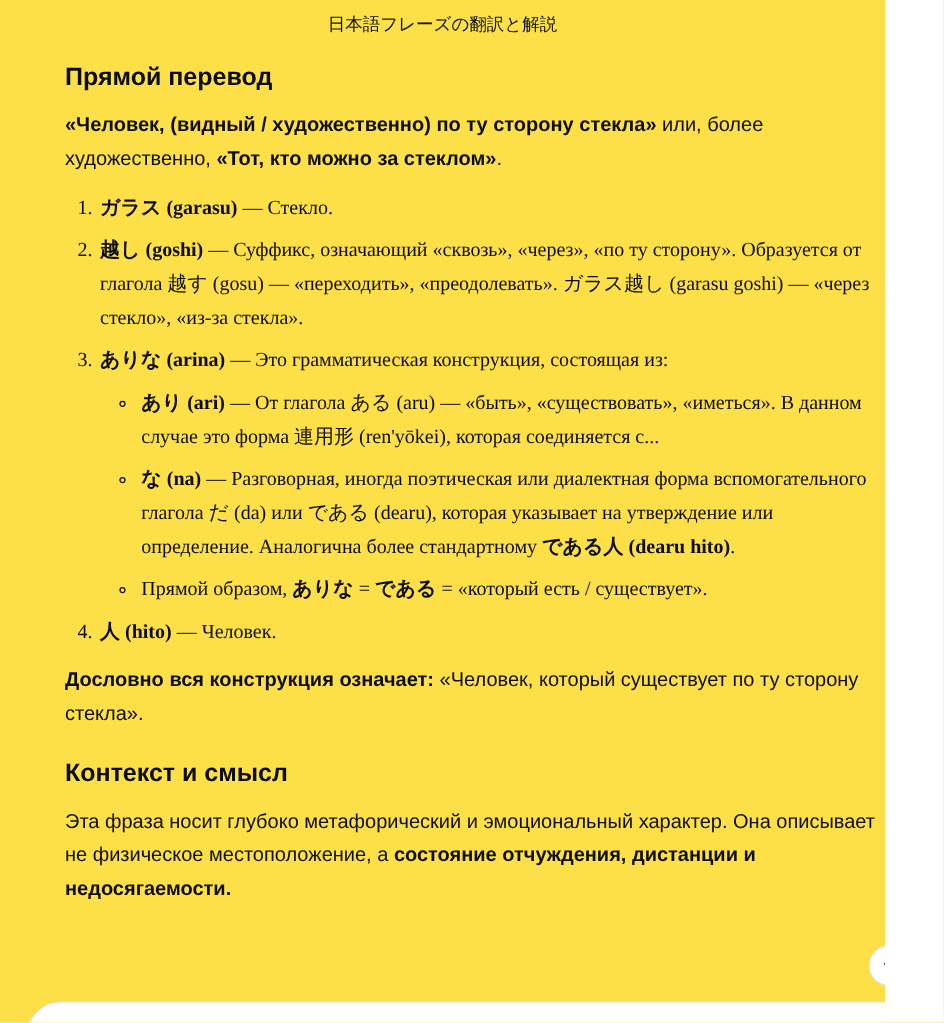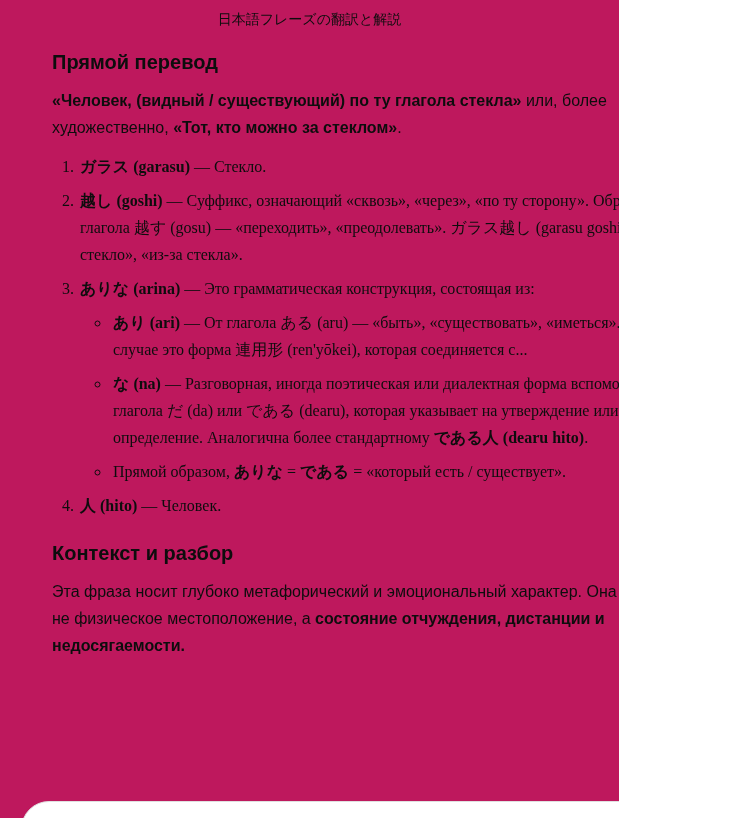--- a/index.html
+++ b/index.html
@@ -4,23 +4,23 @@
 <style>
   * { box-sizing: border-box; }
   html, body { margin: 0; padding: 0; }
   body {
     font-family: "Liberation Sans", "DejaVu Sans", sans-serif;
     background: #ffffff;
     color: #0d0d0d;
   }
   .page {
     position: relative;
-    width: 619px;
+    width: 708px;
     height: 818px;
-    background: #be185d;
+    background: #fde047;
     overflow: hidden;
   }
   .chat-title {
     text-align: center;
     font-size: 14px;
     line-height: 18px;
     padding-top: 10px;
     color: #0d0d0d;
   }
   .doc {
@@ -83,38 +83,39 @@
 
 <div class="page">
 
   <div class="chat-title">日本語フレーズの翻訳と解説</div>
 
   <article class="doc">
 
     <h2 class="first">Прямой перевод</h2>
 
 
-    <p><strong>«Человек, (видный / существующий) по ту глагола стекла»</strong><span> или, более художественно, </span><strong>«Тот, кто можно за стеклом»</strong><span>.</span></p>
+    <p><strong>«Человек, (видный / художественно) по ту сторону стекла»</strong><span> или, более художественно, </span><strong>«Тот, кто можно за стеклом»</strong><span>.</span></p>
 
 
     <ol class="breakdown">
       <li><strong>ガラス (garasu)</strong><span> — Стекло.</span></li>
       <li><strong>越し (goshi)</strong><span> — Суффикс, означающий «сквозь», «через», «по ту сторону». Образуется от глагола 越す (gosu) — «переходить», «преодолевать». ガラス越し (garasu goshi) — «через стекло», «из-за стекла».</span></li>
       <li><strong>ありな (arina)</strong><span> — Это грамматическая конструкция, состоящая из:</span>
         <ul class="sub">
           <li><strong>あり (ari)</strong><span> — От глагола ある (aru) — «быть», «существовать», «иметься». В данном случае это форма 連用形 (ren'yōkei), которая соединяется с...</span></li>
           <li><strong>な (na)</strong><span> — Разговорная, иногда поэтическая или диалектная форма вспомогательного глагола だ (da) или である (dearu), которая указывает на утверждение или определение. Аналогична более стандартному </span><strong>である人 (dearu hito)</strong><span>.</span></li>
           <li><span>Прямой образом, </span><strong>ありな</strong><span> = </span><strong>である</strong><span> = «который есть / существует».</span></li>
         </ul>
       </li>
       <li><strong>人 (hito)</strong><span> — Человек.</span></li>
     </ol>
 
+    <p><strong>Дословно вся конструкция означает:</strong><span> «Человек, который существует по ту сторону стекла».</span></p>
 
-    <h2>Контекст и разбор</h2>
+    <h2>Контекст и смысл</h2>
 
     <p><span>Эта фраза носит глубоко метафорический и эмоциональный характер. Она описывает не физическое местоположение, а </span><strong>состояние отчуждения, дистанции и недосягаемости.</strong></p>
 
   </article>
 
   <button class="scroll-btn">
     <span>
       <svg width="15" height="15" viewBox="0 0 24 24" fill="none" stroke="#3a3a3a" stroke-width="2.2" stroke-linecap="round" stroke-linejoin="round">
           <path d="M6 9.5 L12 15.5 L18 9.5"></path>
         </svg>

